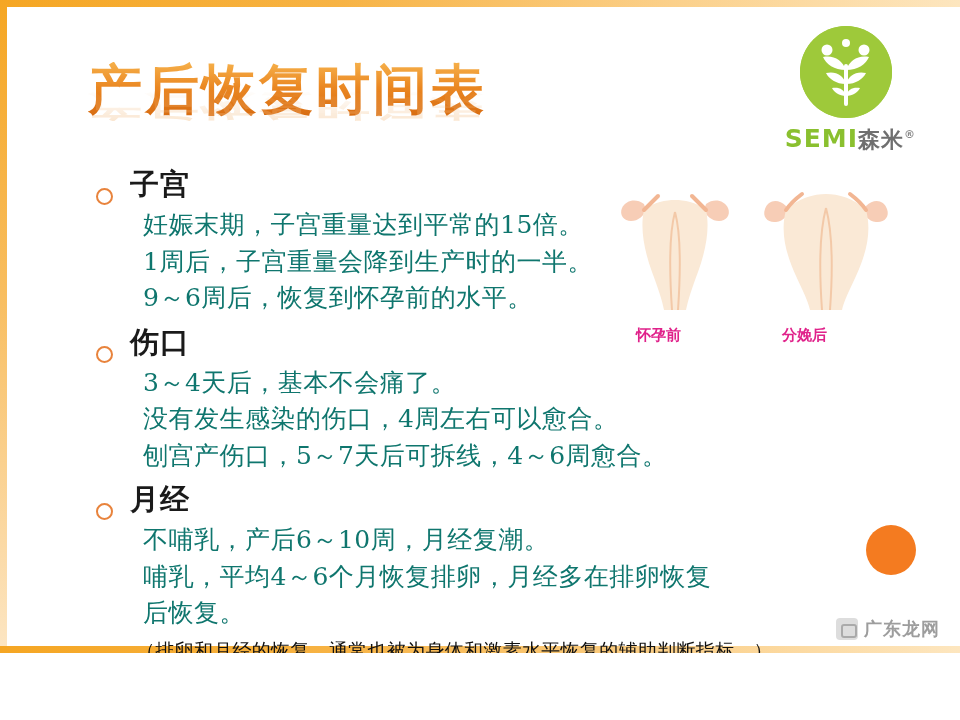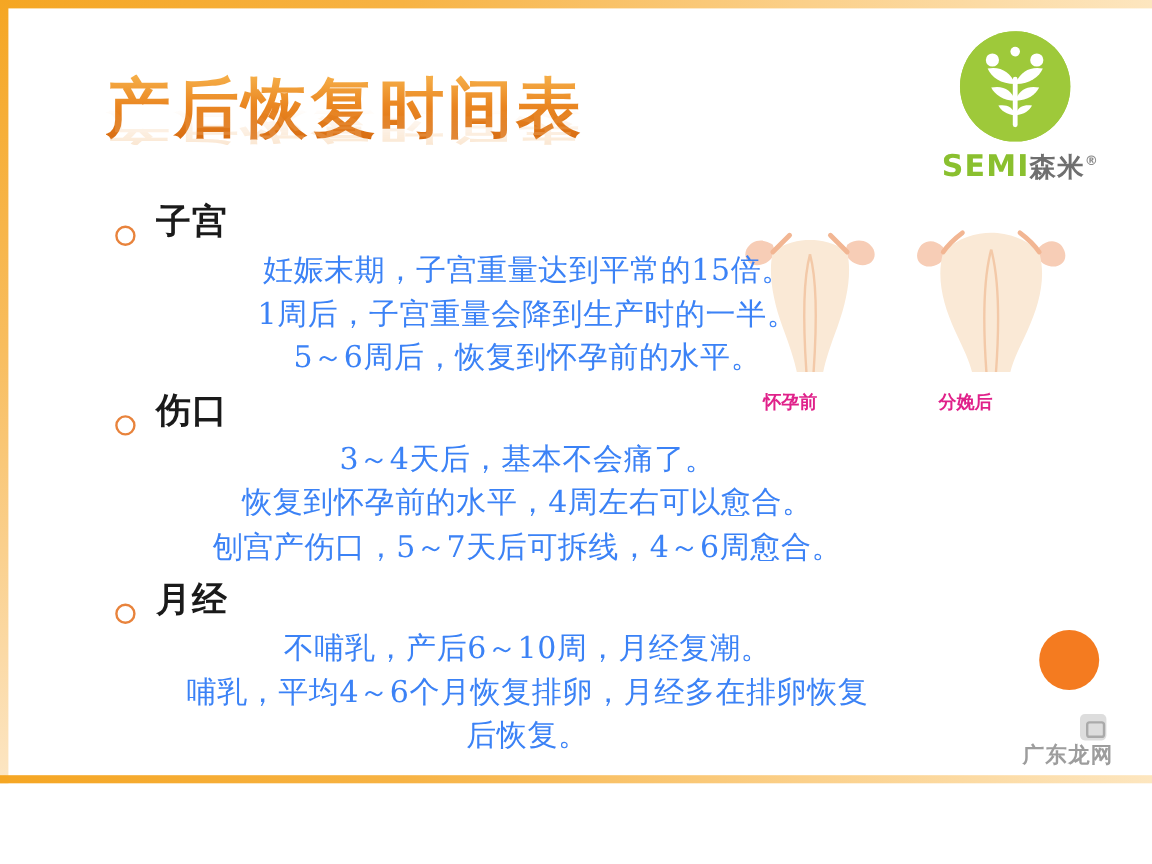--- a/index.html
+++ b/index.html
@@ -143,25 +143,24 @@
     font-weight: bold;
     color: #1a1a1a;
     letter-spacing: 1px;
   }
   .lines {
     padding-left: 47px;
   }
   .line {
     font-family: "DejaVu Serif", serif;
     font-size: 25px;
-    color: #3b82f6;
+    color: #0f766e;
     line-height: 1.46;
     letter-spacing: 0.5px;
     white-space: nowrap;
-    text-align: center;
   }
   .line.wrap {
     white-space: normal;
   }
   .note {
     font-family: "DejaVu Serif", serif;
     font-size: 19px;
     color: #111;
     letter-spacing: 0.3px;
     padding-left: 40px;
@@ -196,26 +195,25 @@
     bottom: 78px;
     width: 50px;
     height: 50px;
     border-radius: 50%;
     background: #f47b20;
   }
 
   
   .watermark {
     position: absolute;
-    right: 32px;
+    right: 20px;
     bottom: 12px;
     display: flex;
-    align-items: flex-end;
+    align-items: center;
     opacity: 0.85;
-    flex-direction: column;
   }
   .wm-icon {
     width: 22px; height: 22px;
     border-radius: 4px;
     background: #d8d8d8;
     margin-right: 6px;
     position: relative;
   }
   .wm-icon:after {
     content: "";
@@ -298,47 +296,48 @@
   <div class="body">
 
     <div class="section">
       <div class="sec-head">
         <span class="ring"></span>
         <span class="sec-title">子宫</span>
       </div>
       <div class="lines">
         <div class="line">妊娠末期，子宫重量达到平常的15倍。</div>
         <div class="line">1周后，子宫重量会降到生产时的一半。</div>
-        <div class="line">5～6周后，恢复到怀孕前的水平。</div>
+        <div class="line">9～6周后，恢复到怀孕前的水平。</div>
       </div>
     </div>
 
     <div class="section">
       <div class="sec-head">
         <span class="ring"></span>
         <span class="sec-title">伤口</span>
       </div>
       <div class="lines">
         <div class="line">3～4天后，基本不会痛了。</div>
-        <div class="line">恢复到怀孕前的水平，4周左右可以愈合。</div>
+        <div class="line">没有发生感染的伤口，4周左右可以愈合。</div>
         <div class="line">刨宫产伤口，5～7天后可拆线，4～6周愈合。</div>
       </div>
     </div>
 
     <div class="section">
       <div class="sec-head">
         <span class="ring"></span>
         <span class="sec-title">月经</span>
       </div>
       <div class="lines">
         <div class="line">不哺乳，产后6～10周，月经复潮。</div>
         <div class="line wrap">哺乳，平均4～6个月恢复排卵，月经多在排卵恢复后恢复。</div>
       </div>
     </div>
 
+    <div class="note">（排卵和月经的恢复，通常也被为身体和激素水平恢复的辅助判断指标。）</div>
   </div>
 
   <div class="dot"></div>
 
   <div class="watermark">
     <span class="wm-icon"></span>
     <span class="wm-text">广东龙网</span>
   </div>
 
 </div>

